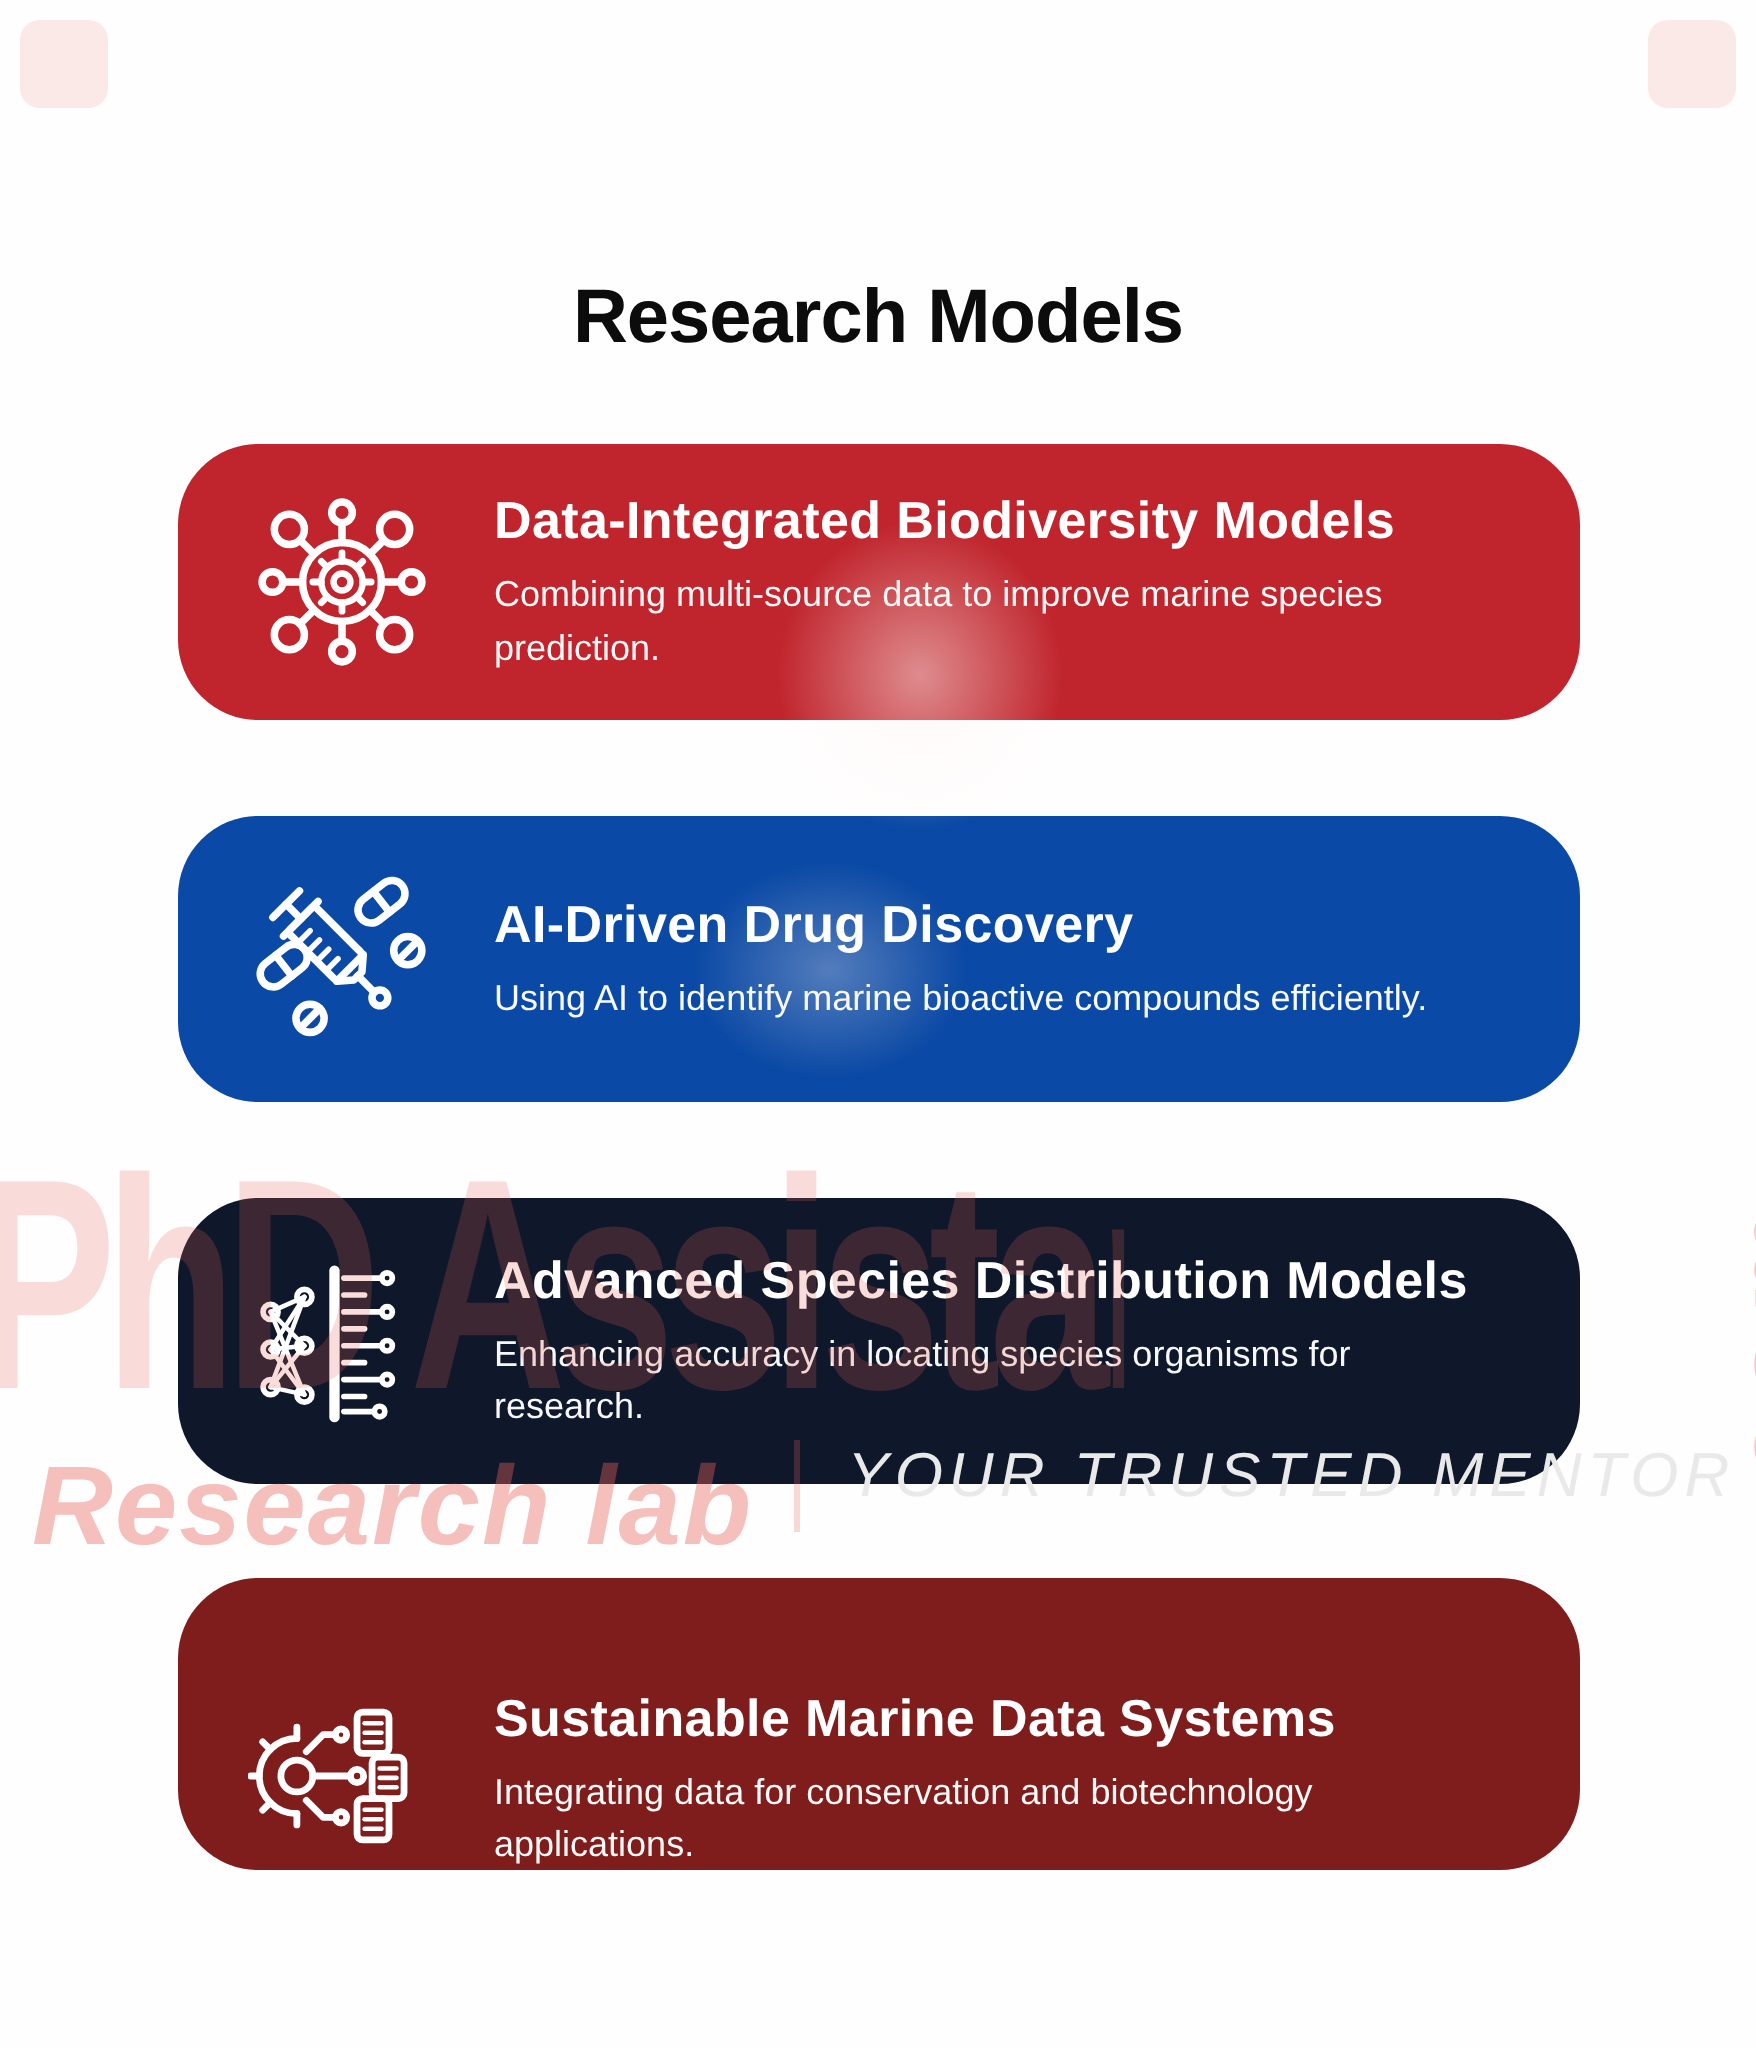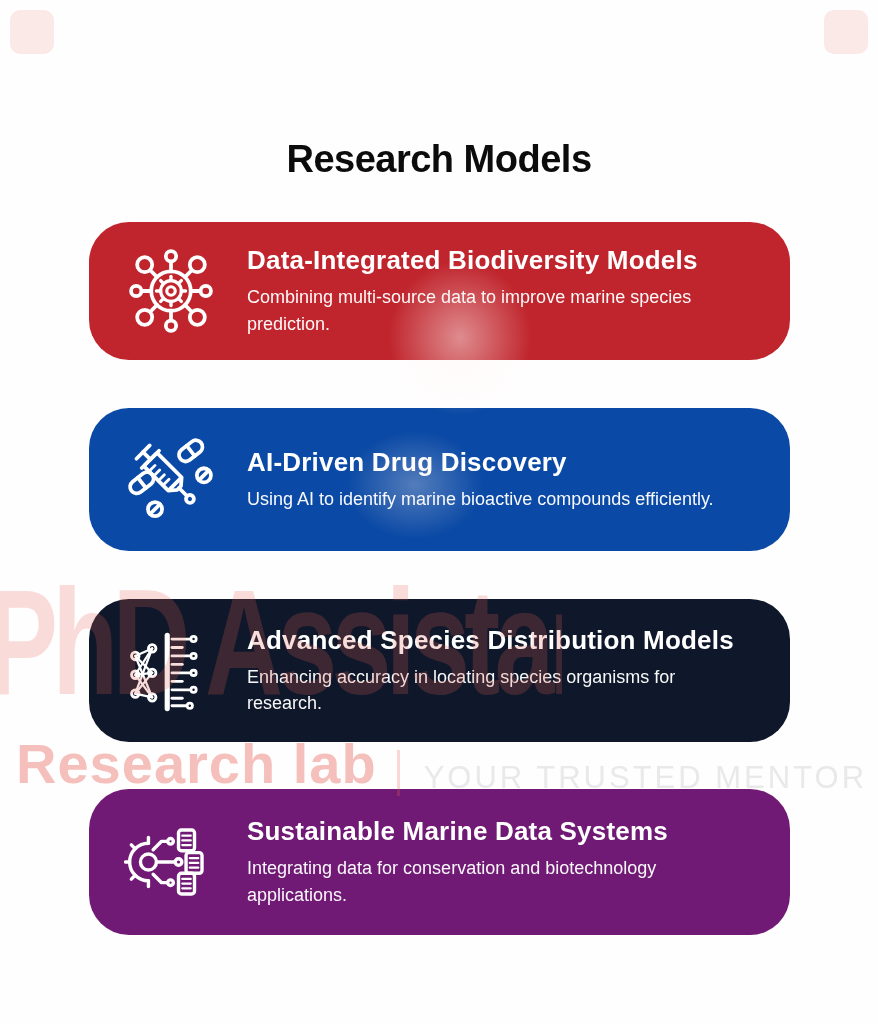--- a/index.html
+++ b/index.html
@@ -63,22 +63,22 @@
     transform:scaleX(0.72); transform-origin:left top;
   }
   .wm-com {
     position:absolute; z-index:5; pointer-events:none;
     left:770px; top:645px; width:240px; text-align:center;
     font-size:62px; font-weight:700; letter-spacing:6px;
     color:rgba(229,98,88,0.35);
     transform:rotate(-90deg); transform-origin:center;
   }
   .wm-row {
-    position:absolute; z-index:5; top:740px; left:16px; width:862px; height:56px;
-    display:flex; align-items:flex-end; pointer-events:none;
+    position:absolute; z-index:5; top:720px; left:16px; width:862px; height:56px;
+    display:flex; align-items:flex-start; pointer-events:none;font-style:italic;
   }
   .wm-lab {
     font-size:56px; font-weight:700; letter-spacing:1px;
     color:rgba(229,98,88,0.4); white-space:nowrap;
   }
   .wm-divider {
     width:3px; height:46px; background:rgba(229,98,88,0.25); margin:0 24px 0 20px;
   }
   .wm-tagline {
     font-size:31px; font-weight:400; letter-spacing:3px;
@@ -210,21 +210,21 @@
       <line x1="51" y1="87" x2="66" y2="87"></line>
         <circle cx="70" cy="87" r="2.8"></circle>
     </svg>
   </div>
   <div class="card-text">
     <div class="card-title">Advanced Species Distribution Models</div>
     <div class="card-desc">Enhancing accuracy in locating species organisms for research.</div>
   </div>
 </div>
 
-<div class="card card-4" style="background: #701a75;">
+<div class="card card-4" style="background: #7f1d1d; align-items: flex-end;">
   <div class="card-icon">
     <svg viewBox="0 0 100 100" fill="none" stroke="#ffffff" stroke-width="3.6" stroke-linecap="round" stroke-linejoin="round">
       <path d="M26 30 A20 20 0 1 0 26 70"></path>
       <circle cx="26" cy="50" r="8.5"></circle>
       <line x1="26" y1="30" x2="26" y2="24"></line>
       <line x1="11.9" y1="35.9" x2="7.8" y2="31.8"></line>
       <line x1="6" y1="50" x2="1.5" y2="50"></line>
       <line x1="11.9" y1="64.1" x2="7.8" y2="68.2"></line>
       <line x1="26" y1="70" x2="26" y2="76"></line>
       <path d="M31 37 L40 28 L46 28"></path>

